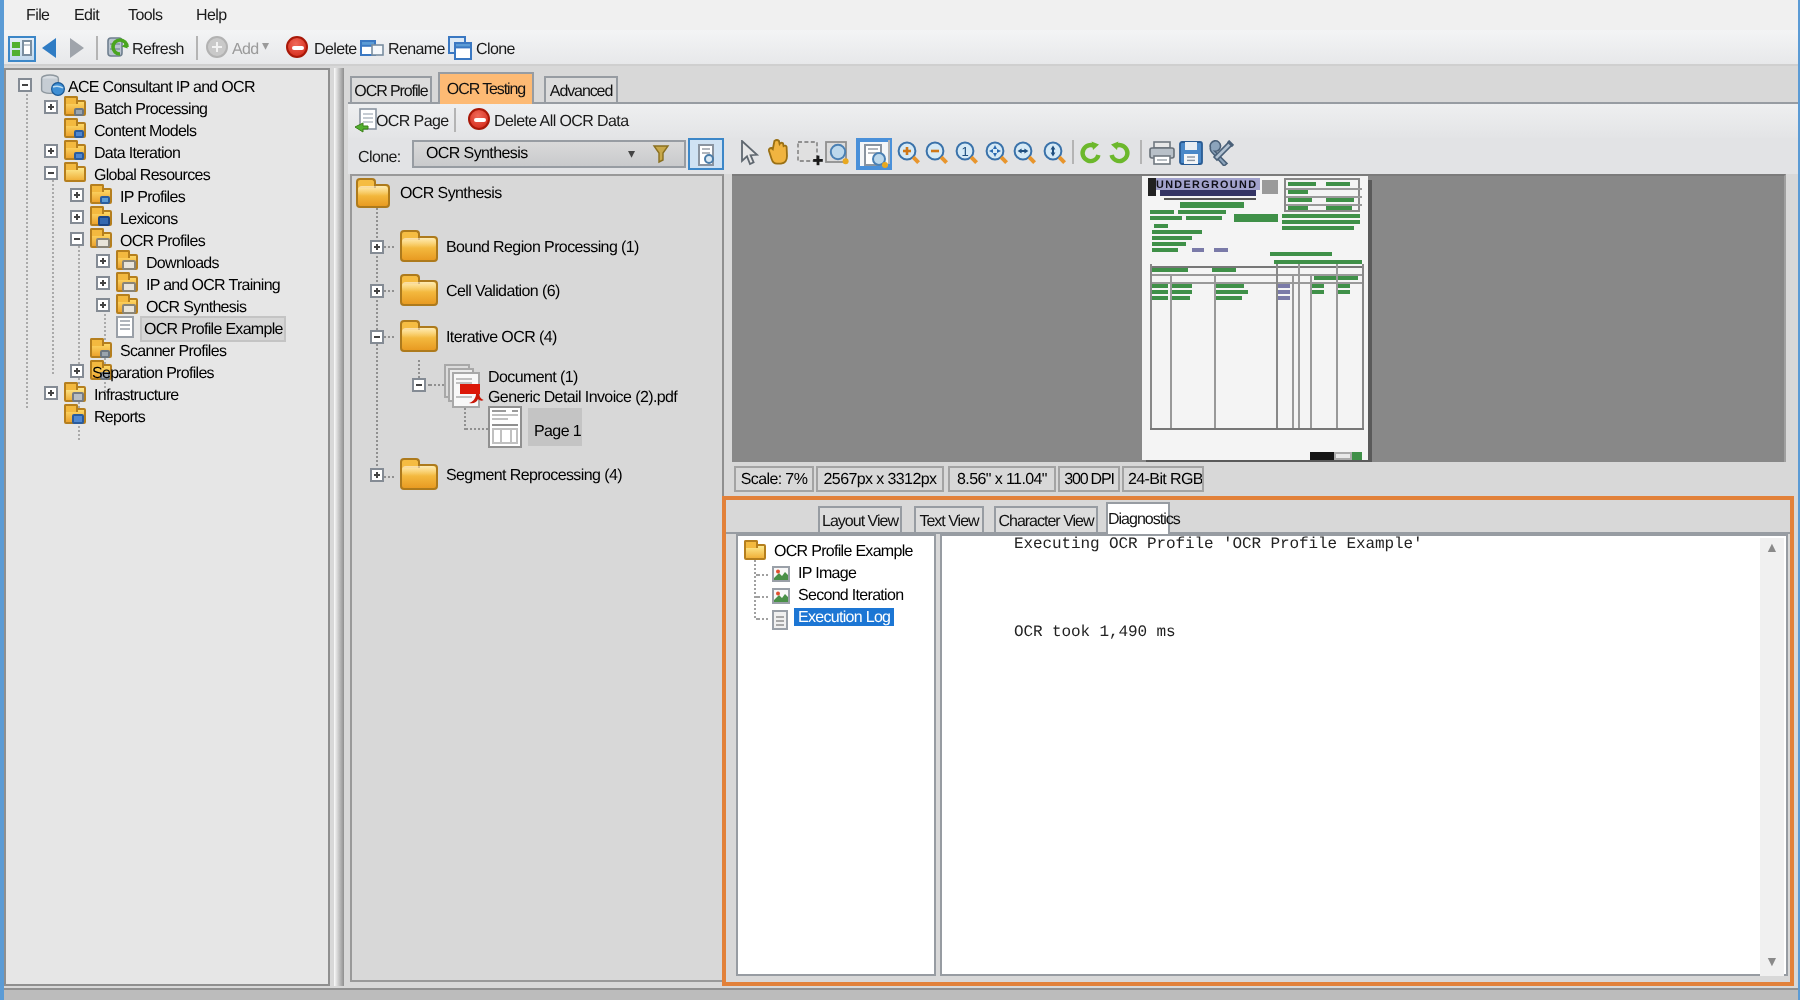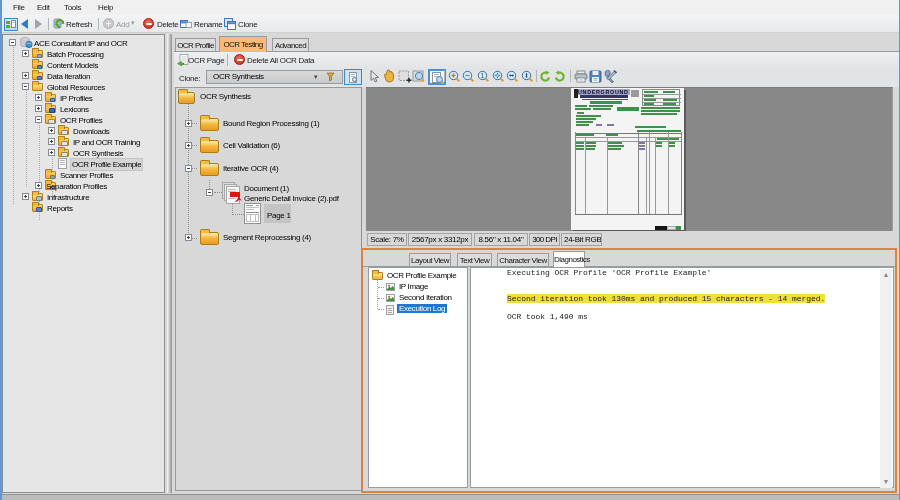--- a/index.html
+++ b/index.html
@@ -512,21 +512,20 @@
         </svg>
       <span class="drow" style="left:30px;top:25px">Second Iteration</span>
       <div style="position:absolute;left:17px;top:37px;width:8px;height:10px;background:#f0f0f0;border:1px solid #9aa0a8"></div>
       <div style="position:absolute;left:19px;top:40px;width:4px;height:1px;background:#a8a8a8"></div>
       <div style="position:absolute;left:19px;top:42px;width:4px;height:1px;background:#a8a8a8"></div>
       <div style="position:absolute;left:19px;top:44px;width:4px;height:1px;background:#a8a8a8"></div>
       <span class="drow" style="left:28px;top:36px;background:#1c76d4;color:#fff;padding:0 2px">Execution Log</span>
     </div>
     <div id="dlog">
       <div class="log" style="top:0px">Executing OCR Profile 'OCR Profile Example'</div>
-      <div class="log" style="top:26.4px;background:#f2df3c">Second iteration took 130ms and produced 15 characters - 14 merged.</div>
       <div class="log" style="top:44px">OCR took 1,490 ms</div>
       <div id="sbar">
         <div class="sarr" style="top:0">▲</div>
         <div class="sarr" style="bottom:0">▼</div>
       </div>
     </div>
   </div>
 </div>
 <div id="bottomstrip"></div>
 

